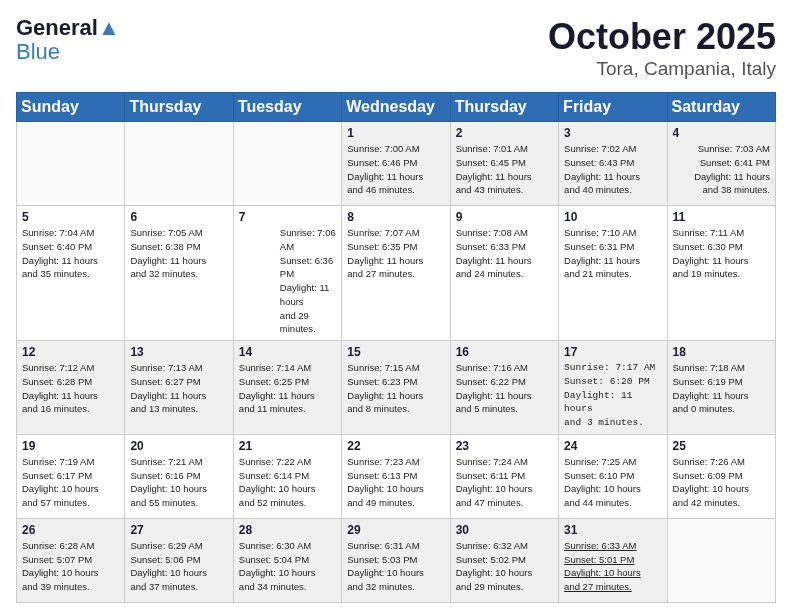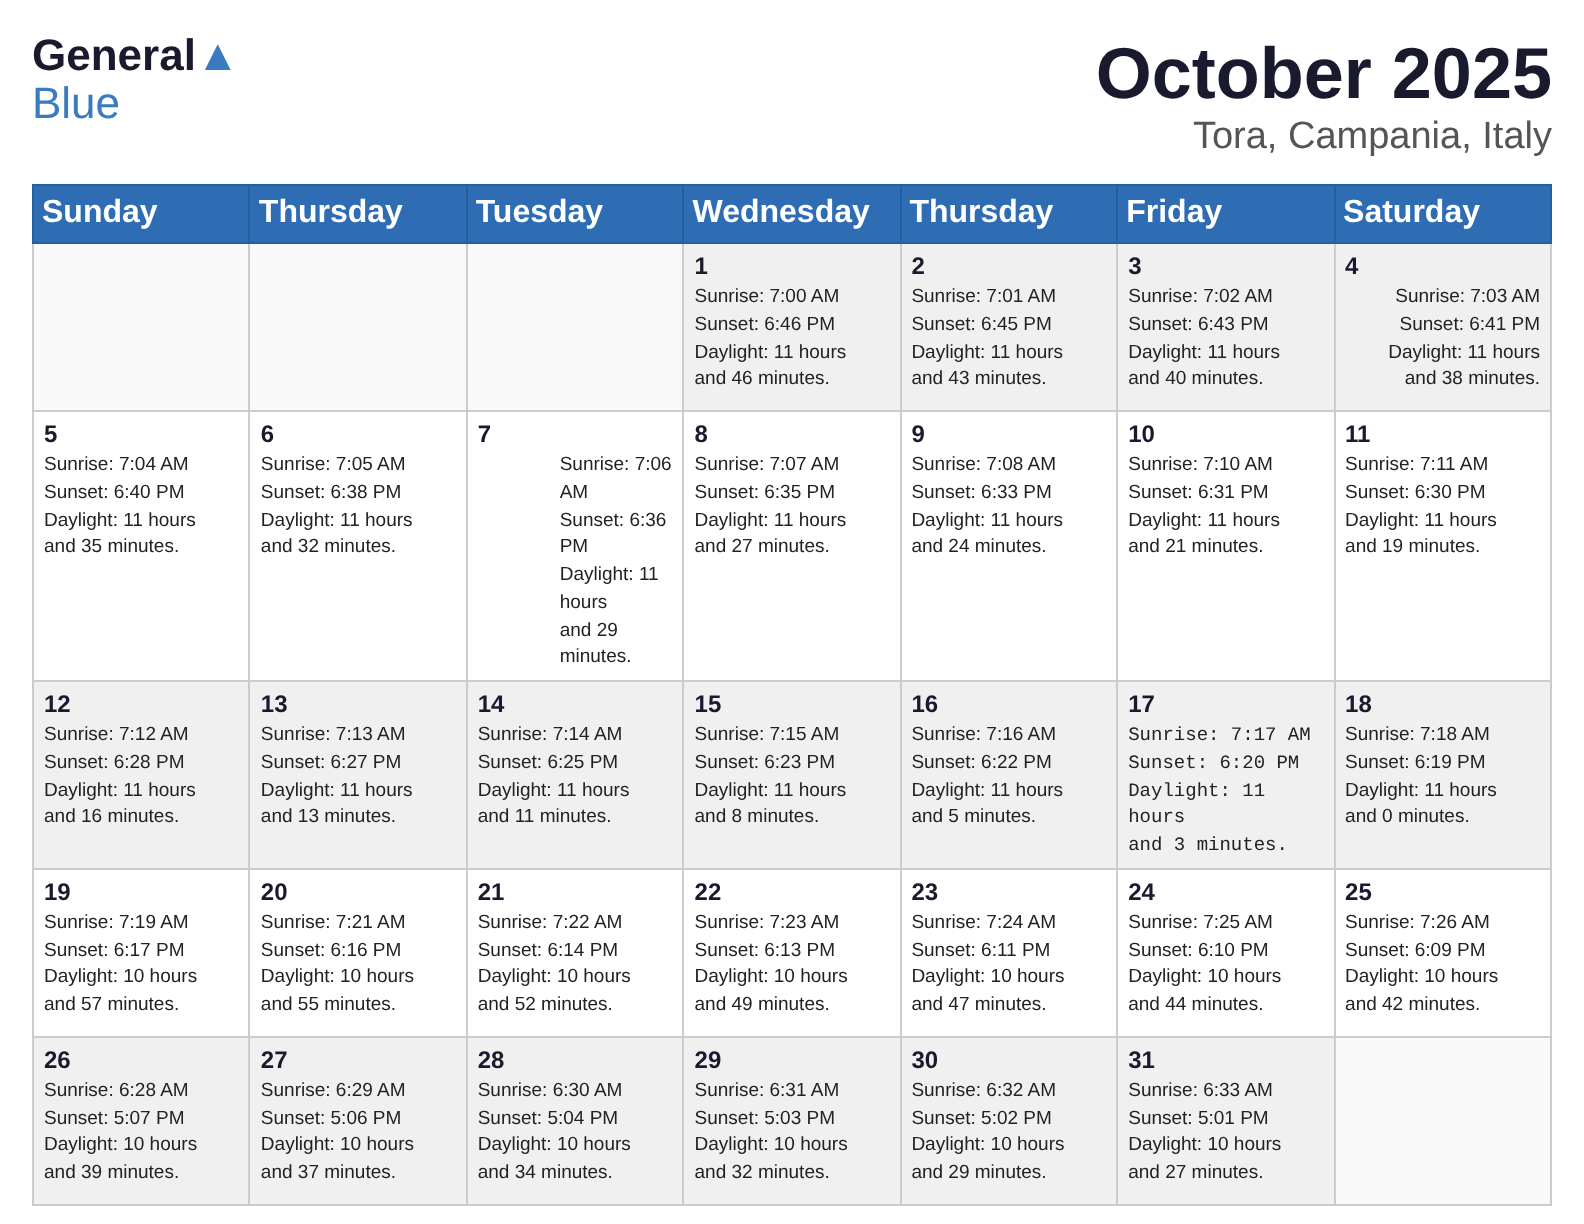--- a/index.html
+++ b/index.html
@@ -319,21 +319,21 @@
         </td>
         <td>
           <div class="day-number">30</div>
           <div class="day-info" style="white-space: pre-line;">Sunrise: 6:32 AM
 Sunset: 5:02 PM
 Daylight: 10 hours
 and 29 minutes.</div>
         </td>
         <td>
           <div class="day-number">31</div>
-          <div class="day-info" style="white-space: pre-line;">Sunrise: 6:33 AM
+          <div class="day-info" style="white-space: pre-line; text-decoration: underline;">Sunrise: 6:33 AM
 Sunset: 5:01 PM
 Daylight: 10 hours
 and 27 minutes.</div>
         </td>
         <td class="empty"></td>
       </tr>
     </tbody>
 </table>
 
 </body></html>

